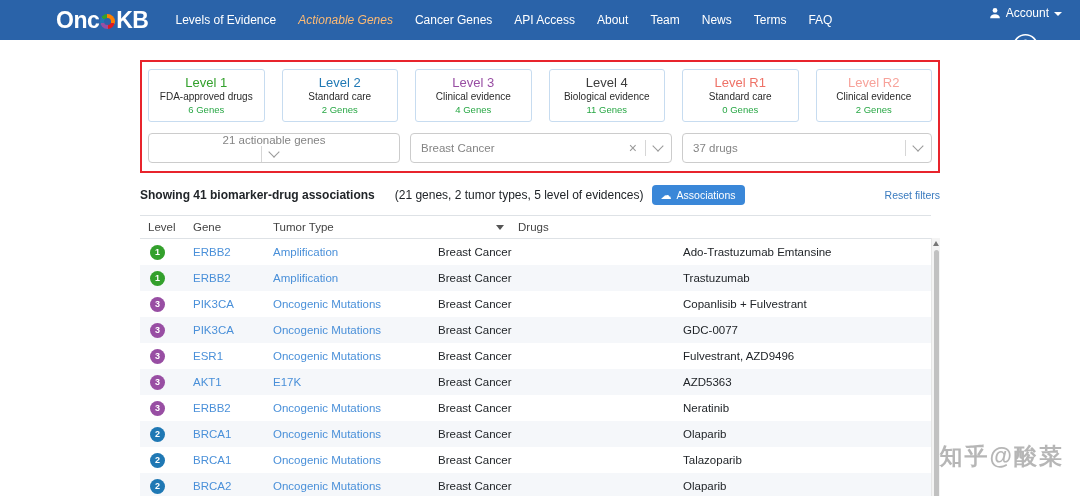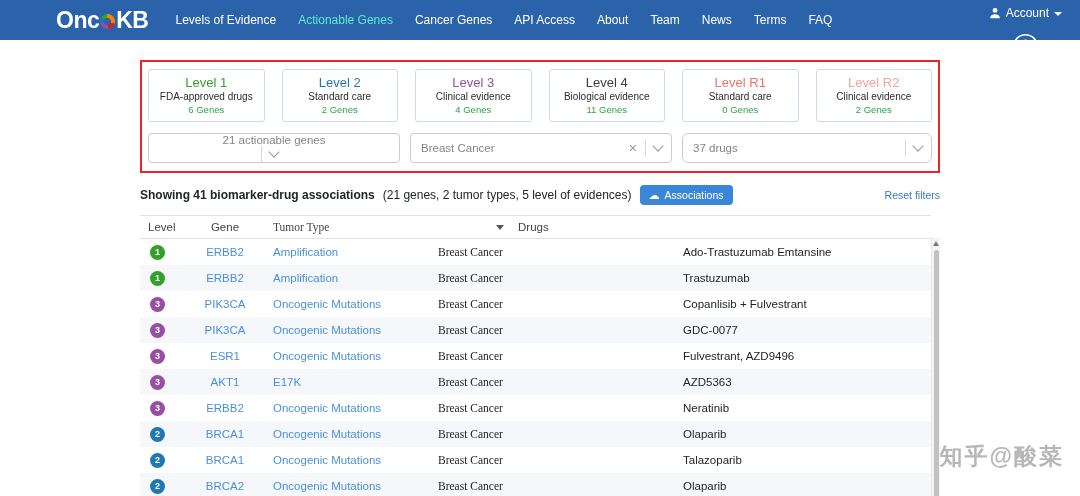--- a/index.html
+++ b/index.html
@@ -11,60 +11,60 @@
   .navbar {
     height:40px; background:#2a63a9; display:flex; align-items:center;
     padding:0 18px 0 56px; box-sizing:border-box;
   }
   .brand { display:flex; align-items:center; color:#fff; font-weight:bold; font-size:23px; letter-spacing:-0.5px; margin-right:16px; cursor:pointer; }
   .logo-o { width:15px; height:15px; border-radius:50%; position:relative; margin:2px 1px 0 1px;
     background:conic-gradient(#ff7f00 0 30%, #e31a1c 30% 50%, #984ea3 50% 70%, #1f78b4 70% 85%, #33a02c 85% 100%); }
   .logo-o::after { content:""; position:absolute; top:4px; left:4px; right:4px; bottom:4px; background:#2a63a9; border-radius:50%; }
   .nav-items { display:flex; align-items:center; }
   .nav-item { color:#fff; font-size:12px; padding:0 11px; text-decoration:none; cursor:pointer; white-space:nowrap; }
-  .nav-item.active { color:#5eead4; }
+  .nav-item.active { color:#fdba74;font-style:italic; }
   .nav-right { margin-left:auto; display:flex; align-items:center; gap:13px; color:#fff;flex-direction:column; }
   .account { display:flex; align-items:center; gap:5px; font-size:12px; cursor:pointer; }
   .caret-down { width:0; height:0; border-left:4px solid transparent; border-right:4px solid transparent; border-top:4px solid #fff; margin-top:1px; }
   .circle-badge { display:flex; align-items:center; justify-content:center; cursor:pointer; }
 
   
   .content { width:800px; margin:0 auto; position:relative; }
   .red-box { margin-top:20px; border:2px solid #e8242c; padding:7px 6px 8px; box-sizing:border-box; }
 
   .levels { display:flex; gap:17px; }
   .level-card { flex:1; border:1px solid #c7dcf0; border-radius:3px; background:#fff; text-align:center; padding:5px 2px 5px; cursor:pointer; }
   .lv-name { font-size:13px; line-height:15px; }
   .lv-desc { font-size:10px; color:#2b2b2b; line-height:12px; margin-top:1px;text-align:center; }
   .lv-count { font-size:9.5px; color:#28a745; line-height:12px; margin-top:1px; }
 
   .filters { display:flex; gap:10px; margin-top:11px; }
   .select { height:30px; border:1px solid #ccc; border-radius:4px; background:#fff; display:flex; align-items:center; box-sizing:border-box; cursor:pointer; }
-  .f-genes { width:252px;flex-direction:column; } .f-tumor { width:262px; } .f-drugs { flex:1;border-radius:6px; }
+  .f-genes { width:252px;flex-direction:column; } .f-tumor { width:262px; } .f-drugs { flex:1; }
   .sel-value { flex:1; padding:0 10px; font-size:11.5px; color:#848484; white-space:nowrap; overflow:hidden; text-align:left; }
   .sel-controls { display:flex; align-items:center; padding-right:9px; gap:8px; }
   .clear-x { color:#999; font-size:14px; line-height:1; cursor:pointer; }
   .divider { width:1px; height:16px; background:#d6d6d6; }
   .chev { width:7px; height:7px; border-right:1.6px solid #999; border-bottom:1.6px solid #999; transform:rotate(45deg); margin-top:-4px; }
 
   .summary { display:flex; align-items:center; margin-top:12px; font-size:12px; }
   .sum-bold { font-weight:bold; }
-  .sum-detail { margin-left:8px; }
+  .sum-detail { margin-left:20px; }
   .assoc-btn { margin-left:8px; background:#3a87d8; color:#fff; border:none; border-radius:4px;
     font-size:10.5px; padding:4px 9px; display:flex; align-items:center; gap:5px; cursor:pointer;
     font-family:"Liberation Sans", sans-serif; }
   .cloud { font-size:11px; line-height:1; }
   .reset { margin-left:auto; color:#3a7bbf; font-size:10.5px; text-decoration:none; cursor:pointer;padding-left:14px; }
 
   
   .table-wrap { margin-top:10px; position:relative; padding-right:9px; }
   .thead { display:flex; border-top:1px solid #dee2e6; border-bottom:1px solid #dee2e6; font-size:11.5px; color:#444; }
   .th { padding:5px 8px; box-sizing:border-box; cursor:pointer; white-space:nowrap; }
-  .c-level { width:45px; } .c-gene { width:80px;text-align:center; } .c-alt { width:165px; }
-  .c-tumor { width:245px; position:relative;font-family:Liberation Serif, serif; } .c-drugs { flex:1; }
+  .c-level { width:45px; } .c-gene { width:80px; } .c-alt { width:165px; }
+  .c-tumor { width:245px; position:relative; } .c-drugs { flex:1; }
   .sort-caret { position:absolute; right:6px; top:9px; width:0; height:0;
     border-left:4px solid transparent; border-right:4px solid transparent; border-top:5px solid #555; }
   .trow { display:flex; align-items:center; height:26px; font-size:11.5px; color:#212529; }
   .trow:nth-child(even) { background:#f5f7fa; }
   .td { padding:0 8px; box-sizing:border-box; white-space:nowrap; overflow:hidden; }
   .lvl { display:inline-flex; width:15px; height:15px; border-radius:50%; color:#fff; font-size:9px; font-weight:bold;
     align-items:center; justify-content:center; margin-left:2px; }
   a.cell-link { color:#4a90d9; text-decoration:none; cursor:pointer; }
 
   

